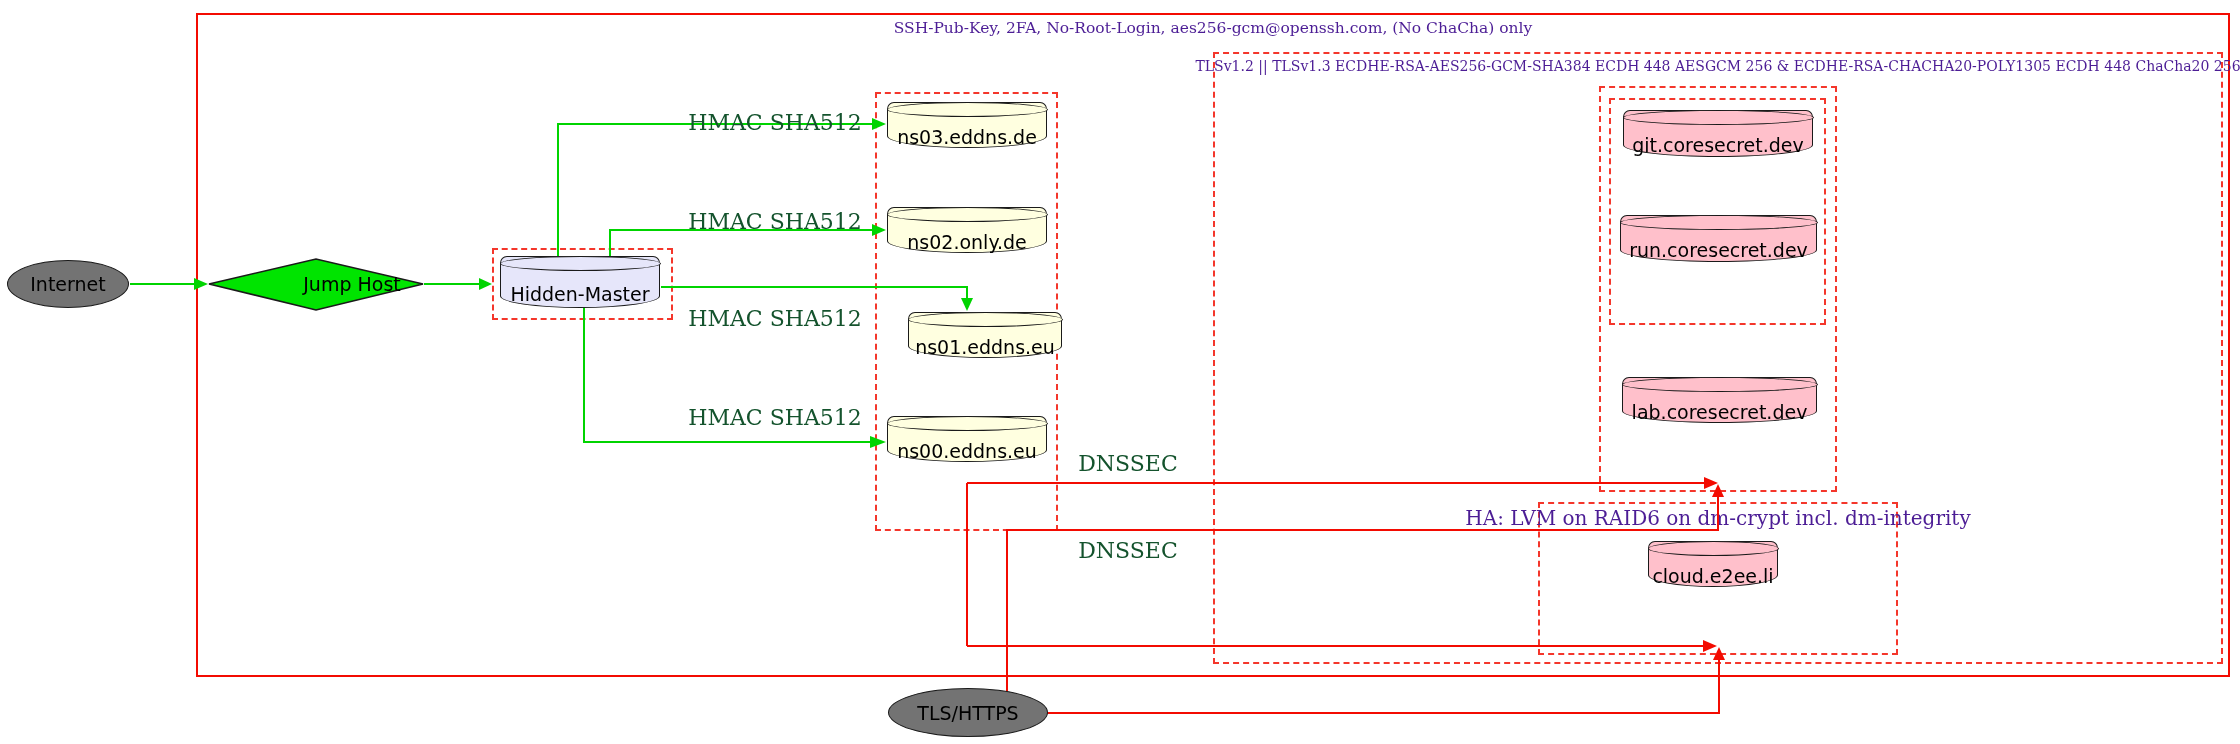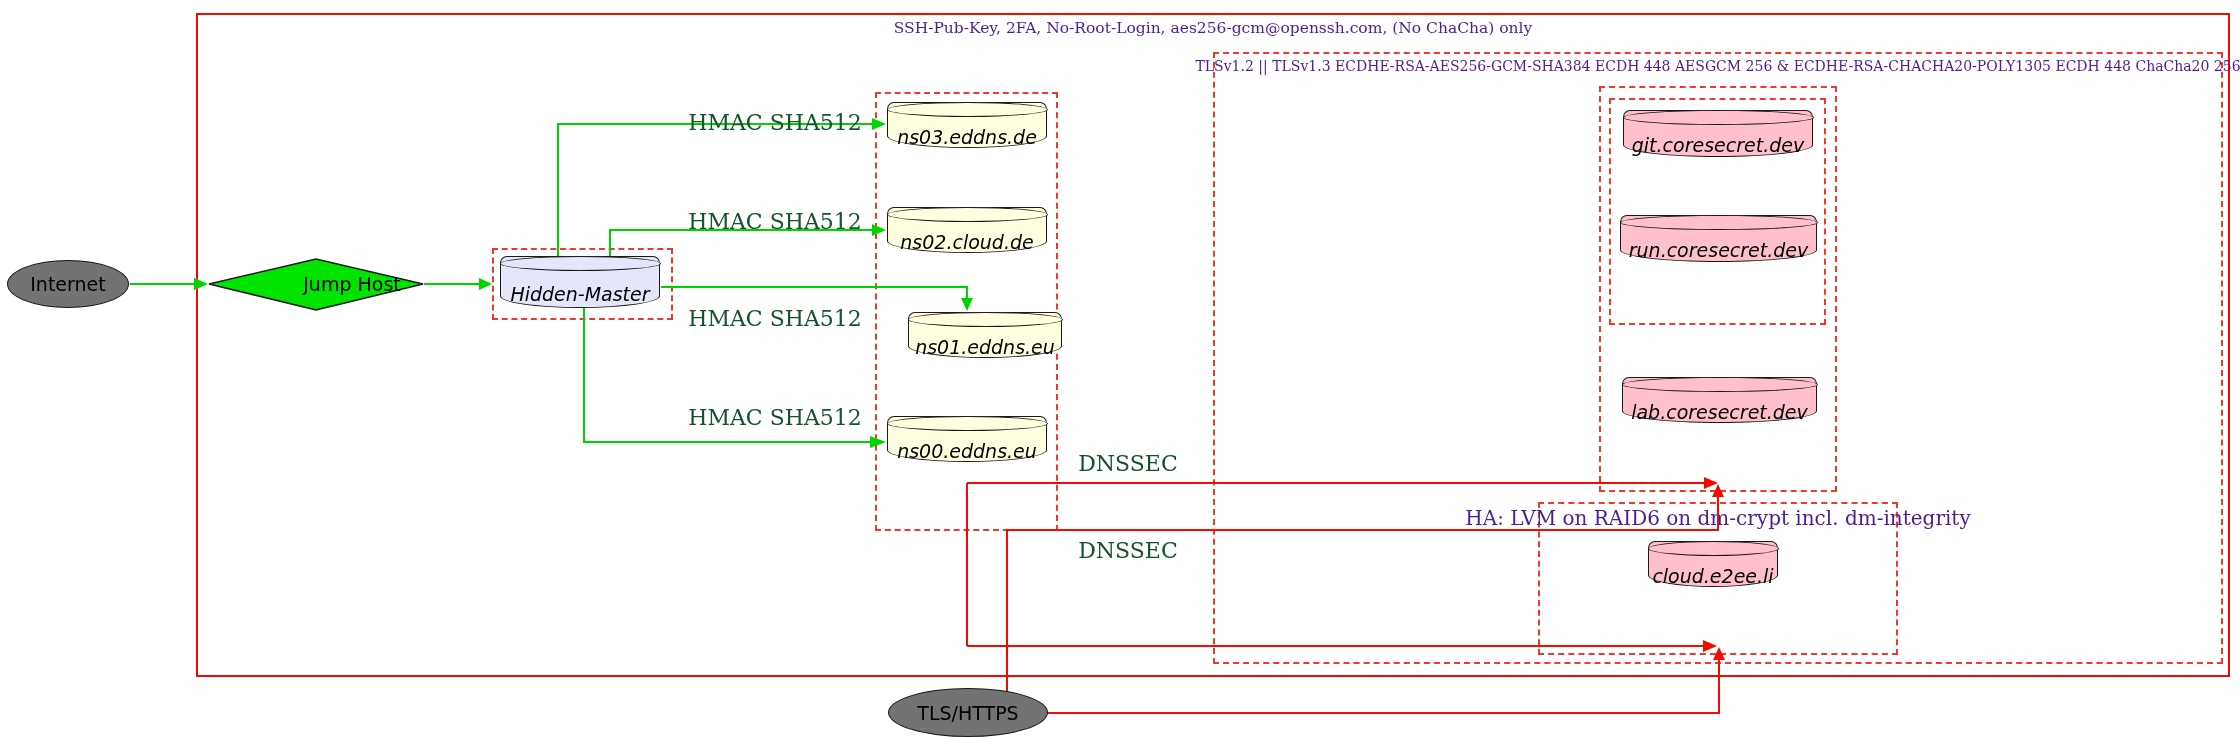--- a/index.html
+++ b/index.html
@@ -29,21 +29,21 @@
   
   svg.edges { position:absolute; left:0; top:0; pointer-events:none; }
   
   .node { position:absolute; box-sizing:border-box; display:flex;
           align-items:center; justify-content:center;
           font-size:19px; white-space:nowrap; }
   .node .lbl { position:relative; z-index:2; }
   .ell { border:1.5px solid #1a1a1a; border-radius:50%; }
   .cyl { border:1.5px solid #1a1a1a;
          border-radius:7px 7px 50% 50% / 7px 7px 12px 12px;
-         padding-top:23px;font-style:italic; }
+         padding-top:23px; }
   .cyl::before {
     content:""; position:absolute; left:-1.5px; right:-1.5px; top:-1.5px;
     height:15px; box-sizing:border-box; border:1.5px solid #1a1a1a;
     border-radius:50%; background:inherit; z-index:1;
   }
   .fill-lightblue  { background:#737373; }
   .fill-lavender   { background:#e6e6fa; }
   .fill-lightyellow{ background:#ffffe0; }
   .fill-pink       { background:#ffc0cb; }
   .diamond-label { position:absolute; transform:translate(-50%,-50%);
@@ -109,21 +109,21 @@
   <div class="diamond-label" style="left:316px;top:284px;">Jump Host</div>
 
   <div class="node cyl fill-lavender" style="left:500px;top:256px;width:160px;height:52px;">
     <span class="lbl">Hidden-Master</span>
   </div>
 
   <div class="node cyl fill-lightyellow" style="left:887px;top:102px;width:160px;height:46px;">
     <span class="lbl">ns03.eddns.de</span>
   </div>
   <div class="node cyl fill-lightyellow" style="left:887px;top:207px;width:160px;height:46px;">
-    <span class="lbl">ns02.cloud.de</span>
+    <span class="lbl">ns02.only.de</span>
   </div>
   <div class="node cyl fill-lightyellow" style="left:908px;top:312px;width:154px;height:46px;justify-content:center;">
     <span class="lbl">ns01.eddns.eu</span>
   </div>
   <div class="node cyl fill-lightyellow" style="left:887px;top:416px;width:160px;height:46px;">
     <span class="lbl">ns00.eddns.eu</span>
   </div>
 
   <div class="node cyl fill-pink" style="left:1623px;top:110px;width:190px;height:47px;">
     <span class="lbl">git.coresecret.dev</span>

